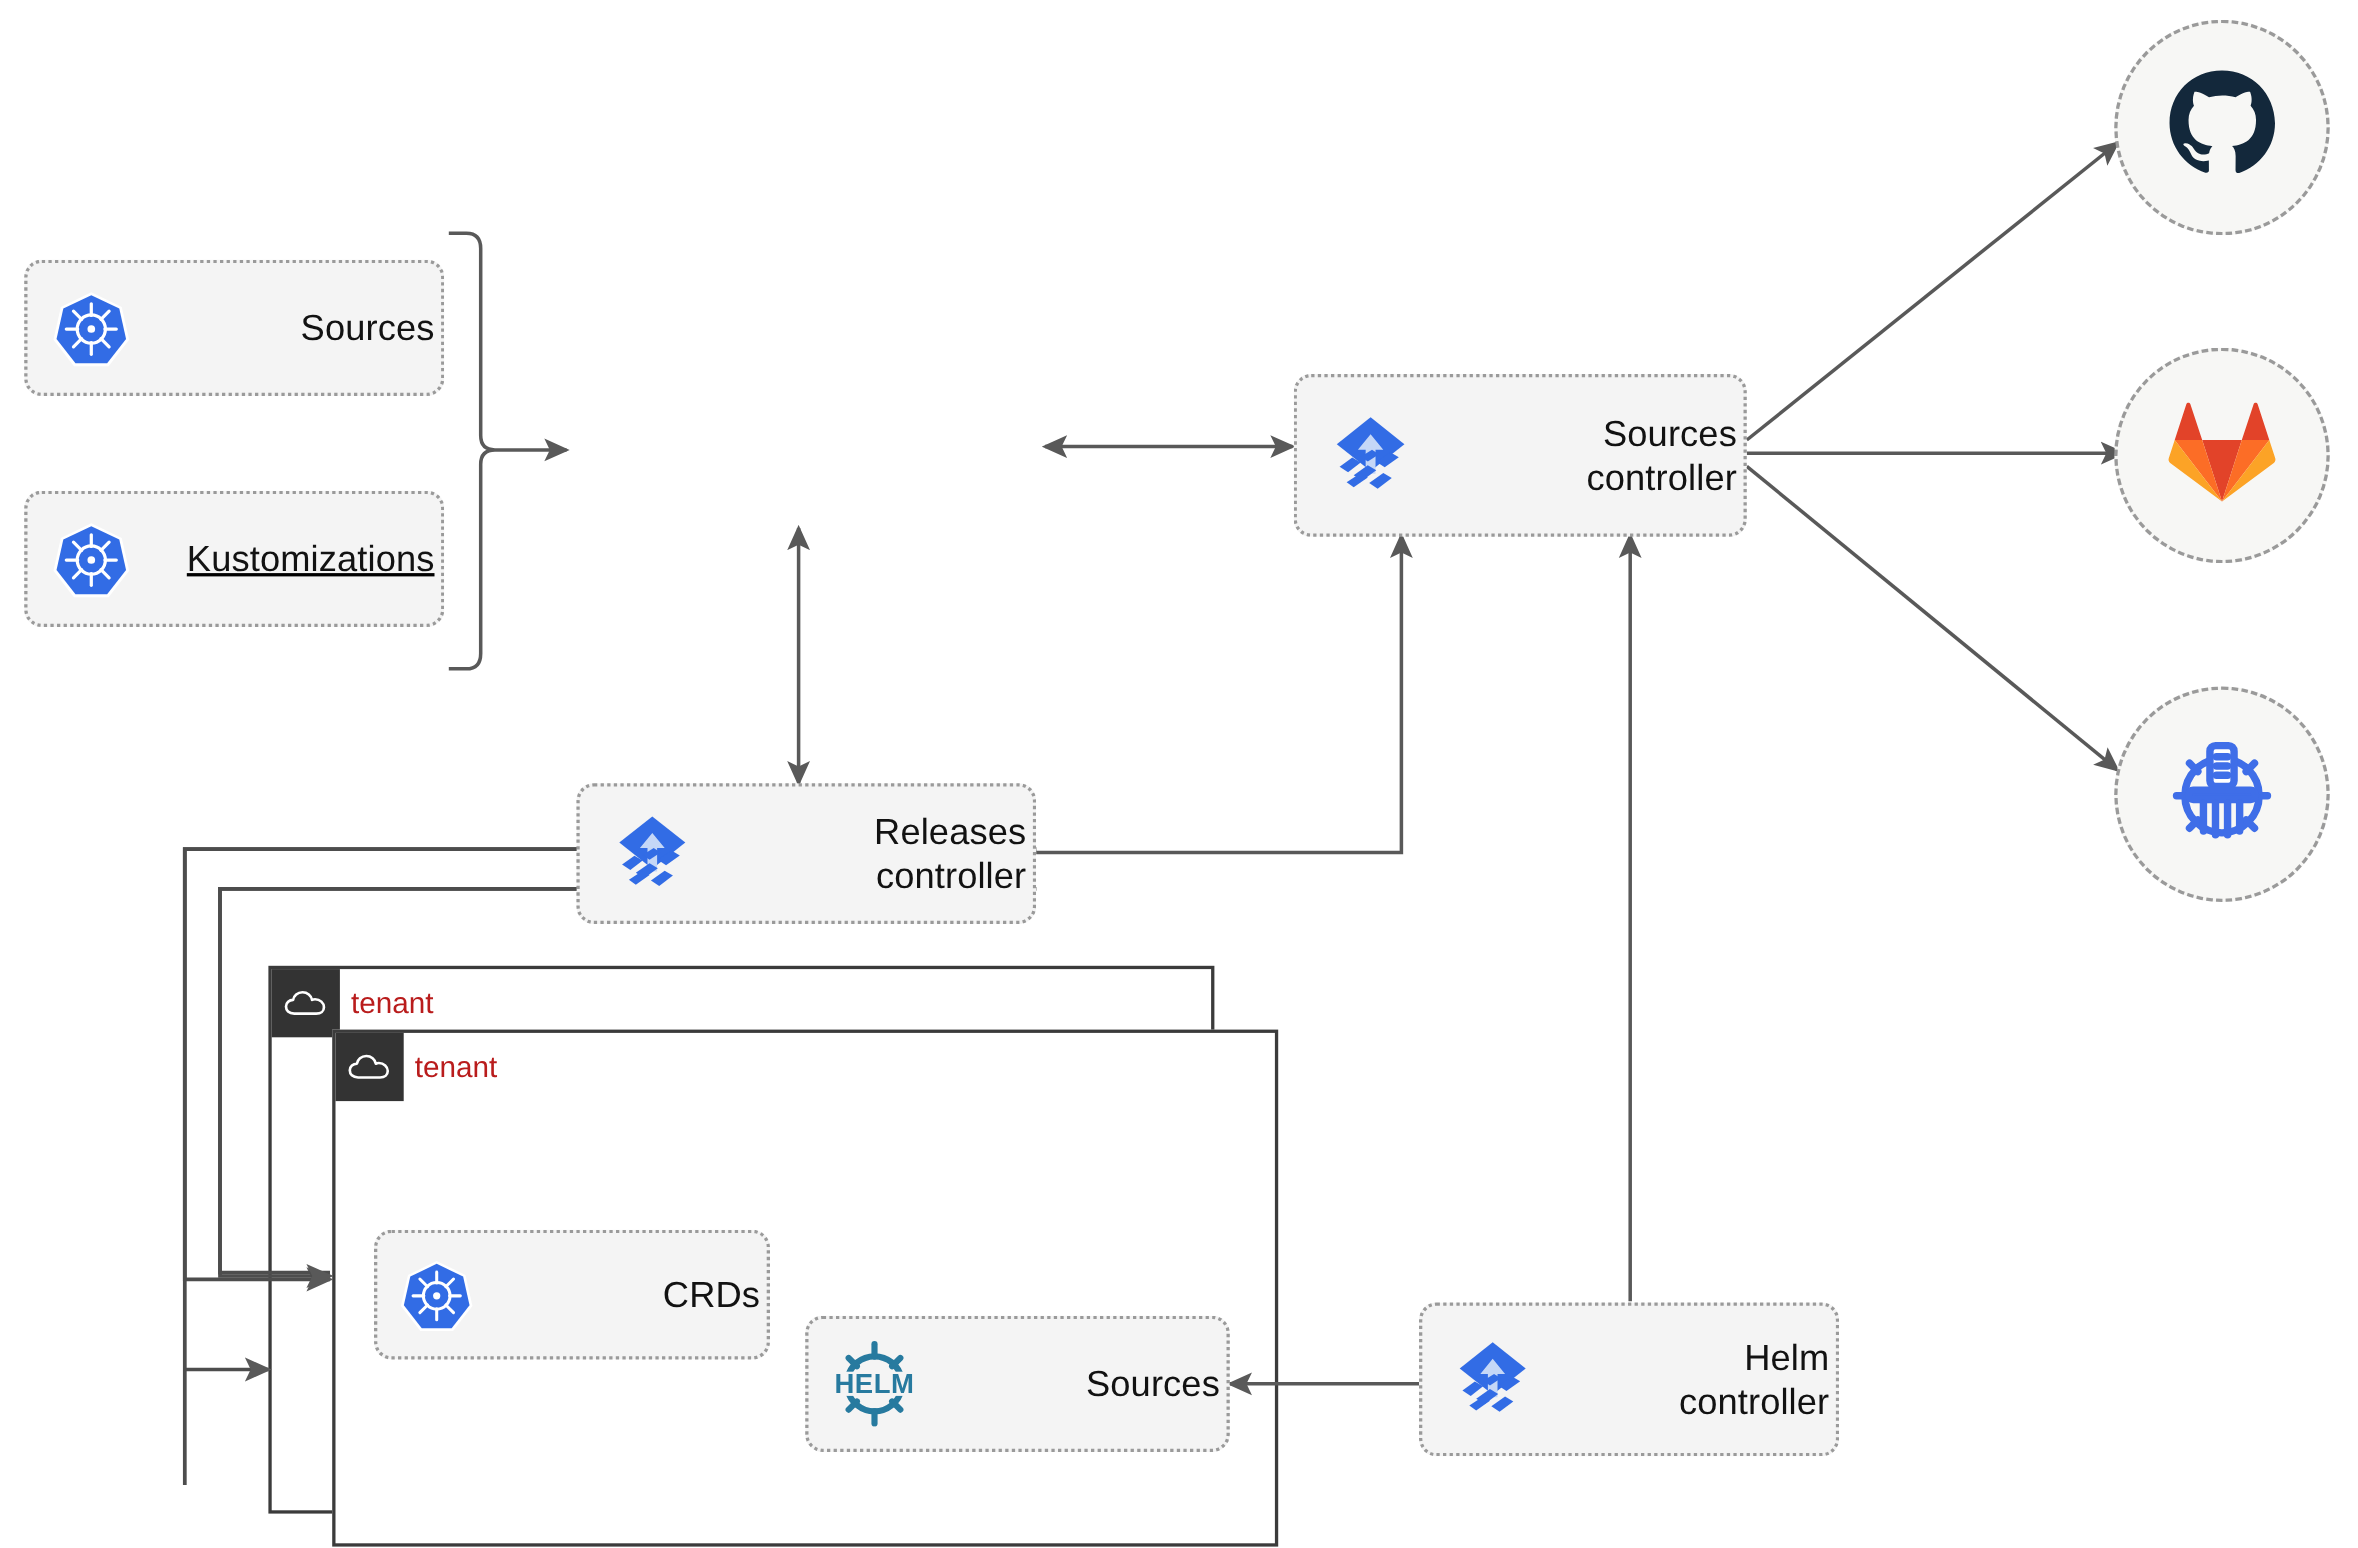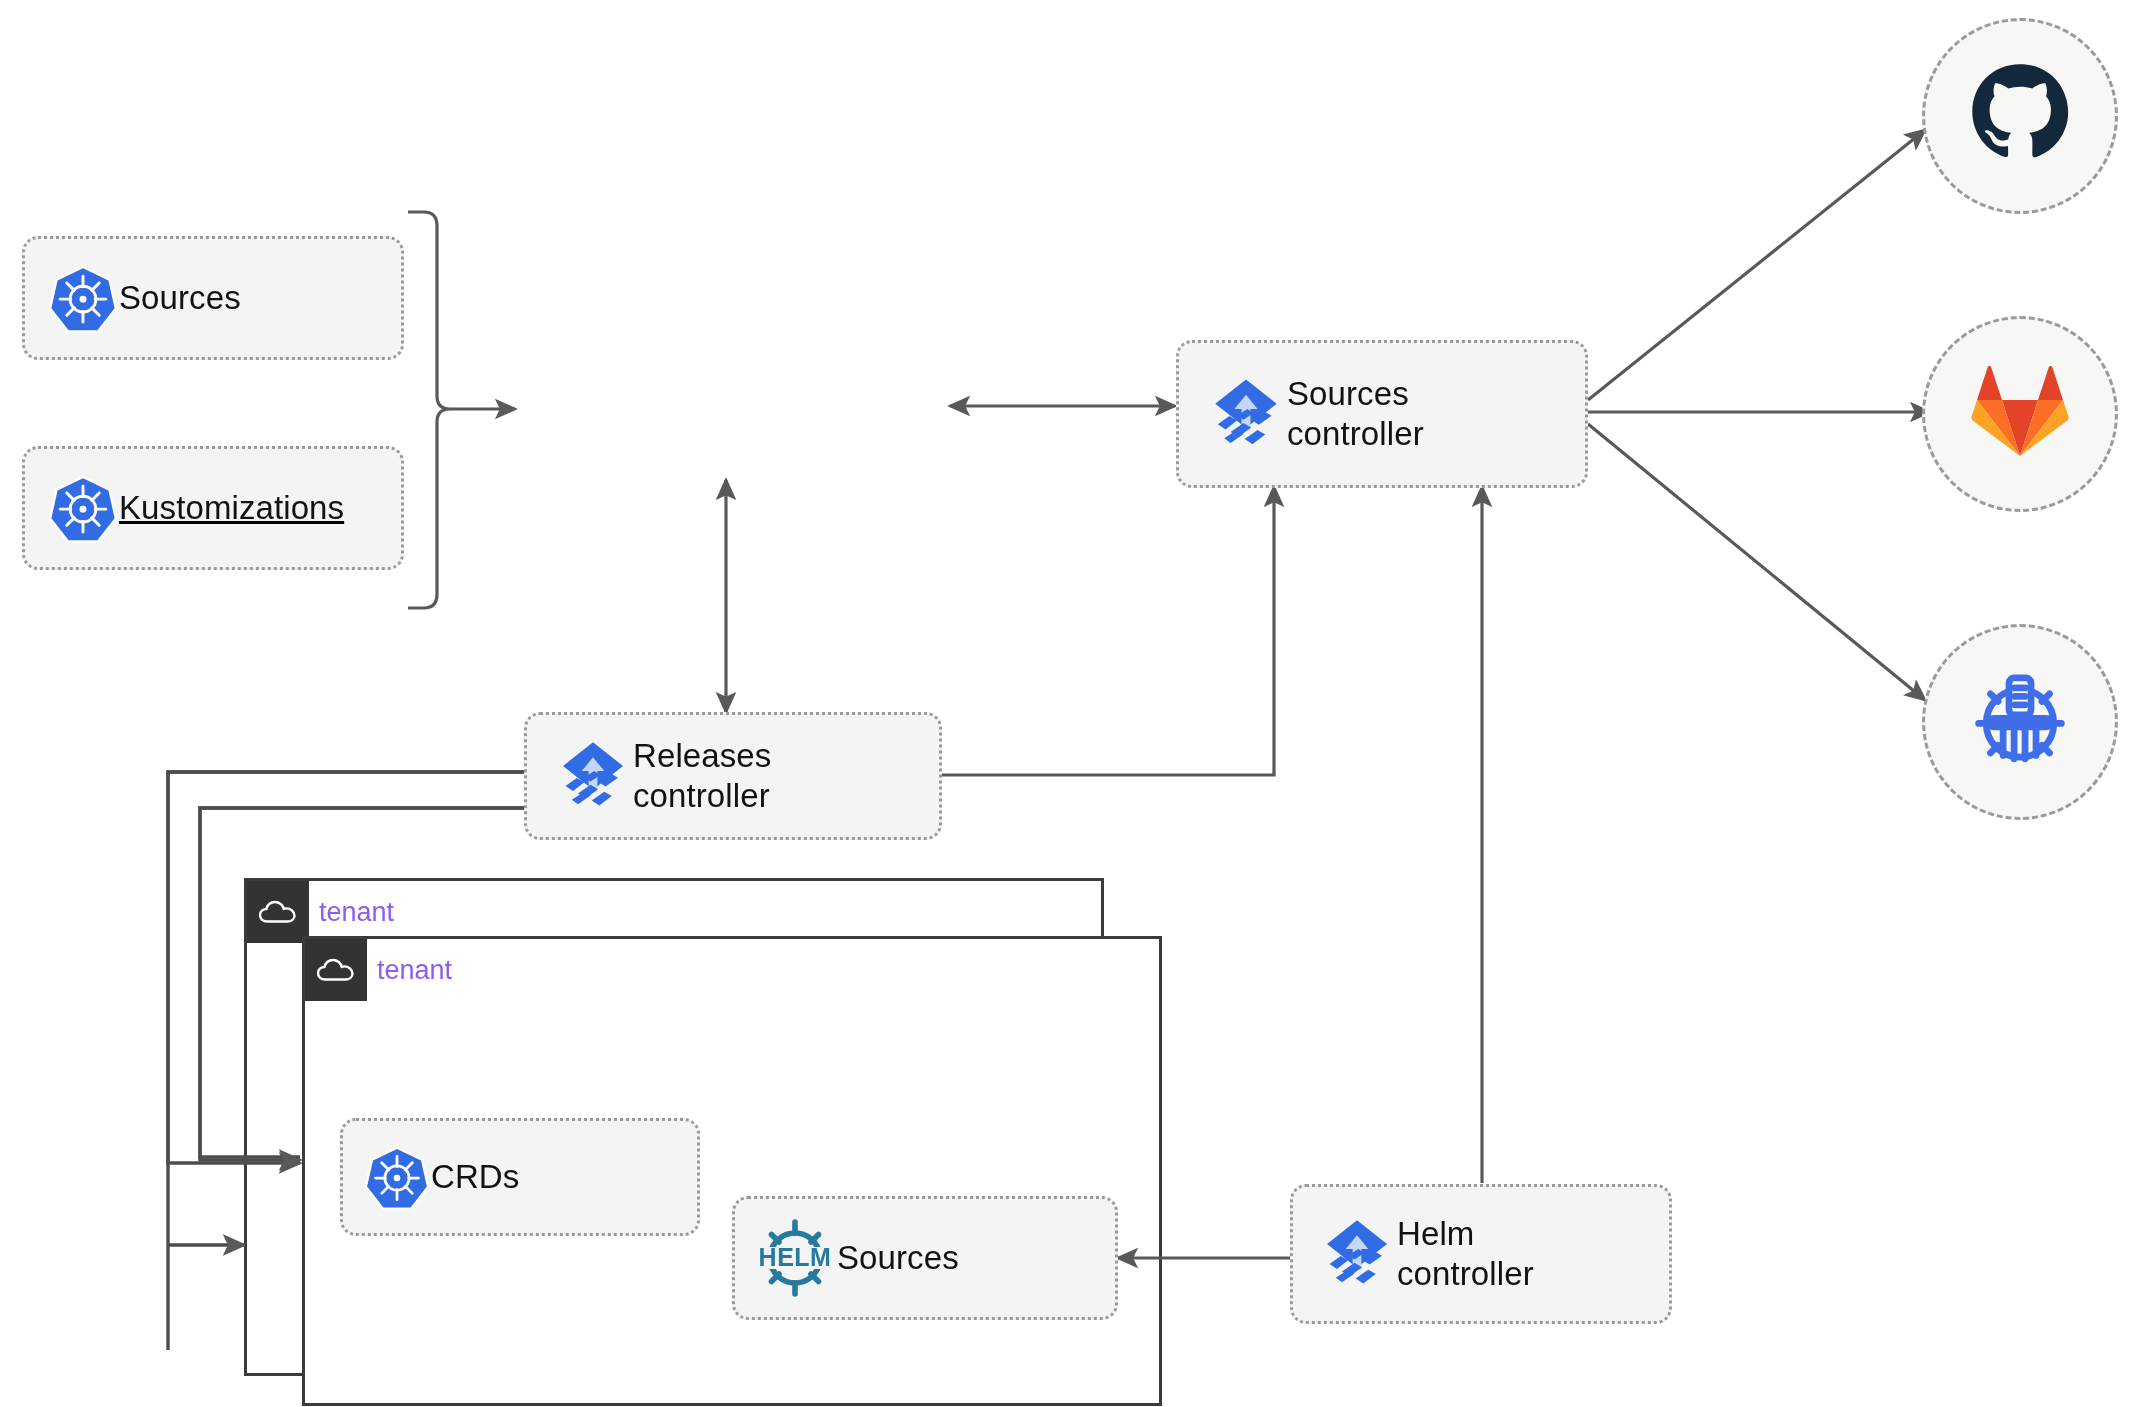--- a/index.html
+++ b/index.html
@@ -13,21 +13,21 @@
     border:3px dotted #9a9a9a;
     border-radius:16px;
     box-sizing:border-box;
     display:flex;
     align-items:center;
     z-index:5;
   }
   .node .ico{flex:0 0 auto;display:flex;align-items:center;justify-content:center;}
   .node .lbl{
     flex:1 1 auto;
-    text-align:left;
+    text-align:right;
     color:#121212;
     font-size:33px;
     line-height:1.22;
     letter-spacing:.1px;
     white-space:pre-line;
     padding-right:6px;
   }
 
   
   .circ{
@@ -49,21 +49,21 @@
   }
   .tenant .thead{
     position:absolute;top:0;left:0;
     width:62px;height:62px;
     background:#333333;
     display:flex;align-items:center;justify-content:center;
   }
   .tenant .tname{
     position:absolute;top:0;left:72px;height:62px;
     display:flex;align-items:center;
-    font-size:27px;color:#8b5cf6;
+    font-size:27px;color:#b91c1c;
   }
 
   svg.edges{position:absolute;left:0;top:0;width:2144px;height:1407px;z-index:1;overflow:visible;}
   .ln{stroke:#595959;stroke-width:3.2;fill:none;}
   .ln2{stroke:#4d4d4d;stroke-width:3.4;fill:none;}
 </style>
 </head>
 <body>
 
 <div id="stage">

